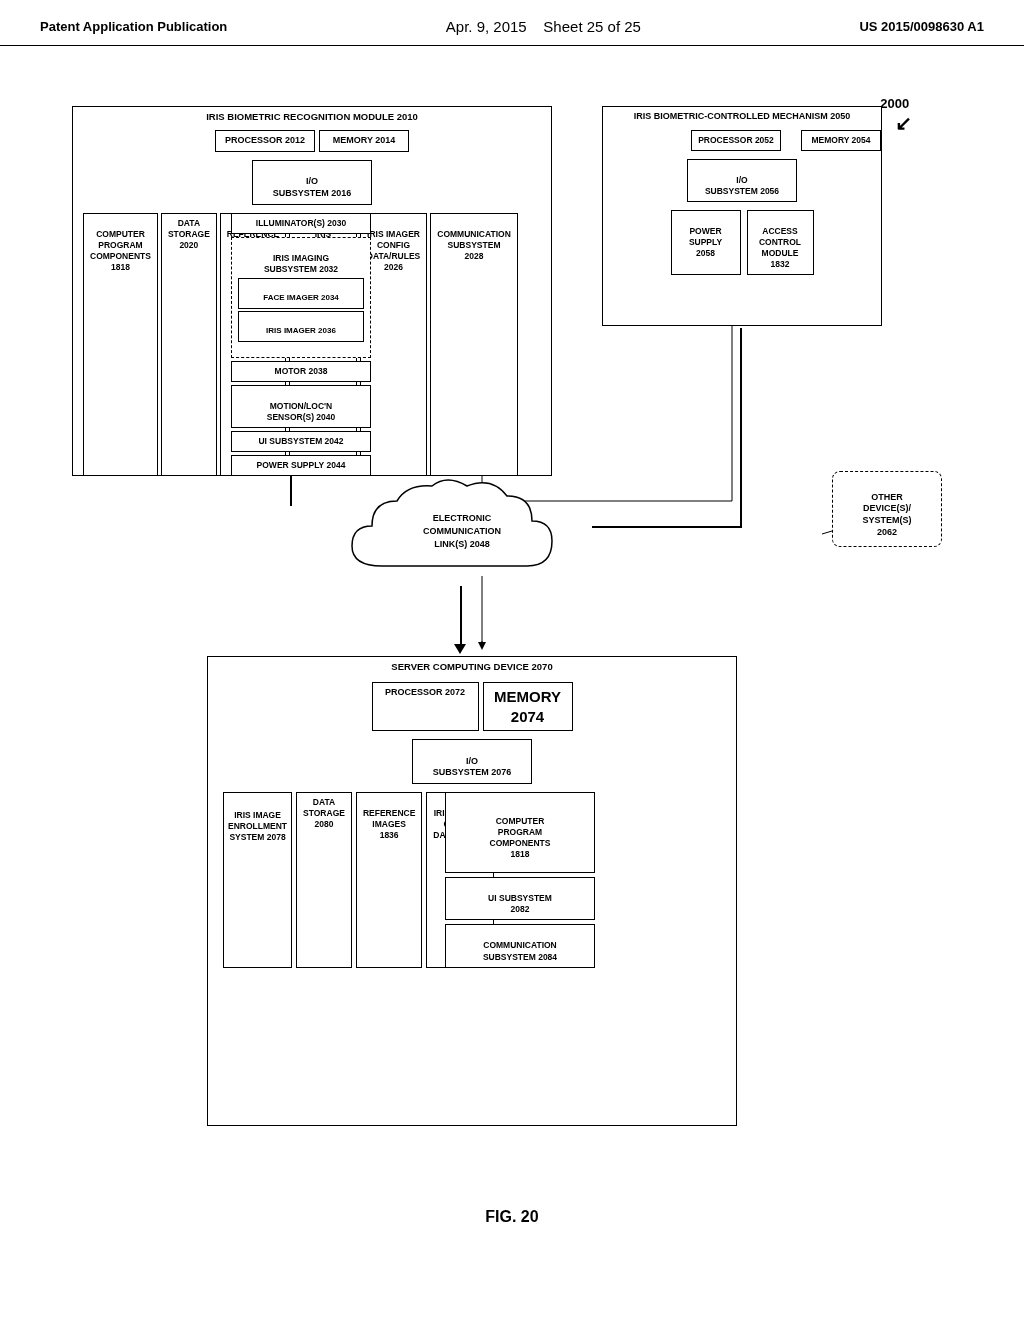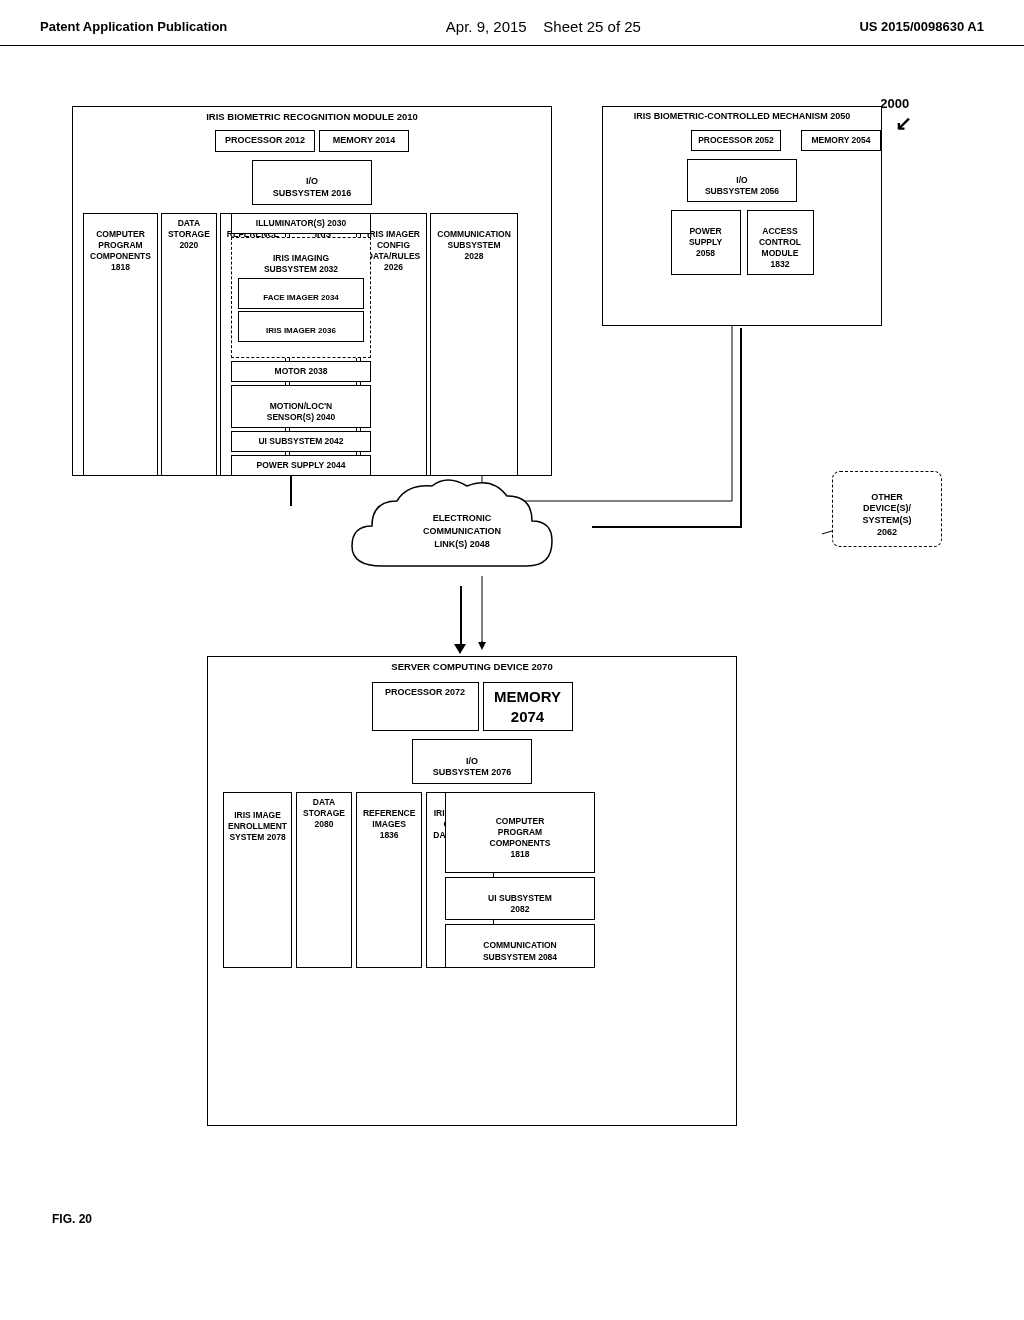--- a/index.html
+++ b/index.html
@@ -75,21 +75,22 @@
       background: #fff;
     }
 
     
     .cloud-container {
       position: absolute;
       text-align: center;
     }
 
     .fig-label {
-      font-size: 12px;
+      text-align: center;
+      font-size: 16px;
       font-weight: bold;
       margin-top: 22px;
     }
 
     .ref-number {
       position: absolute;
       font-size: 13px;
       font-weight: bold;
     }
 

